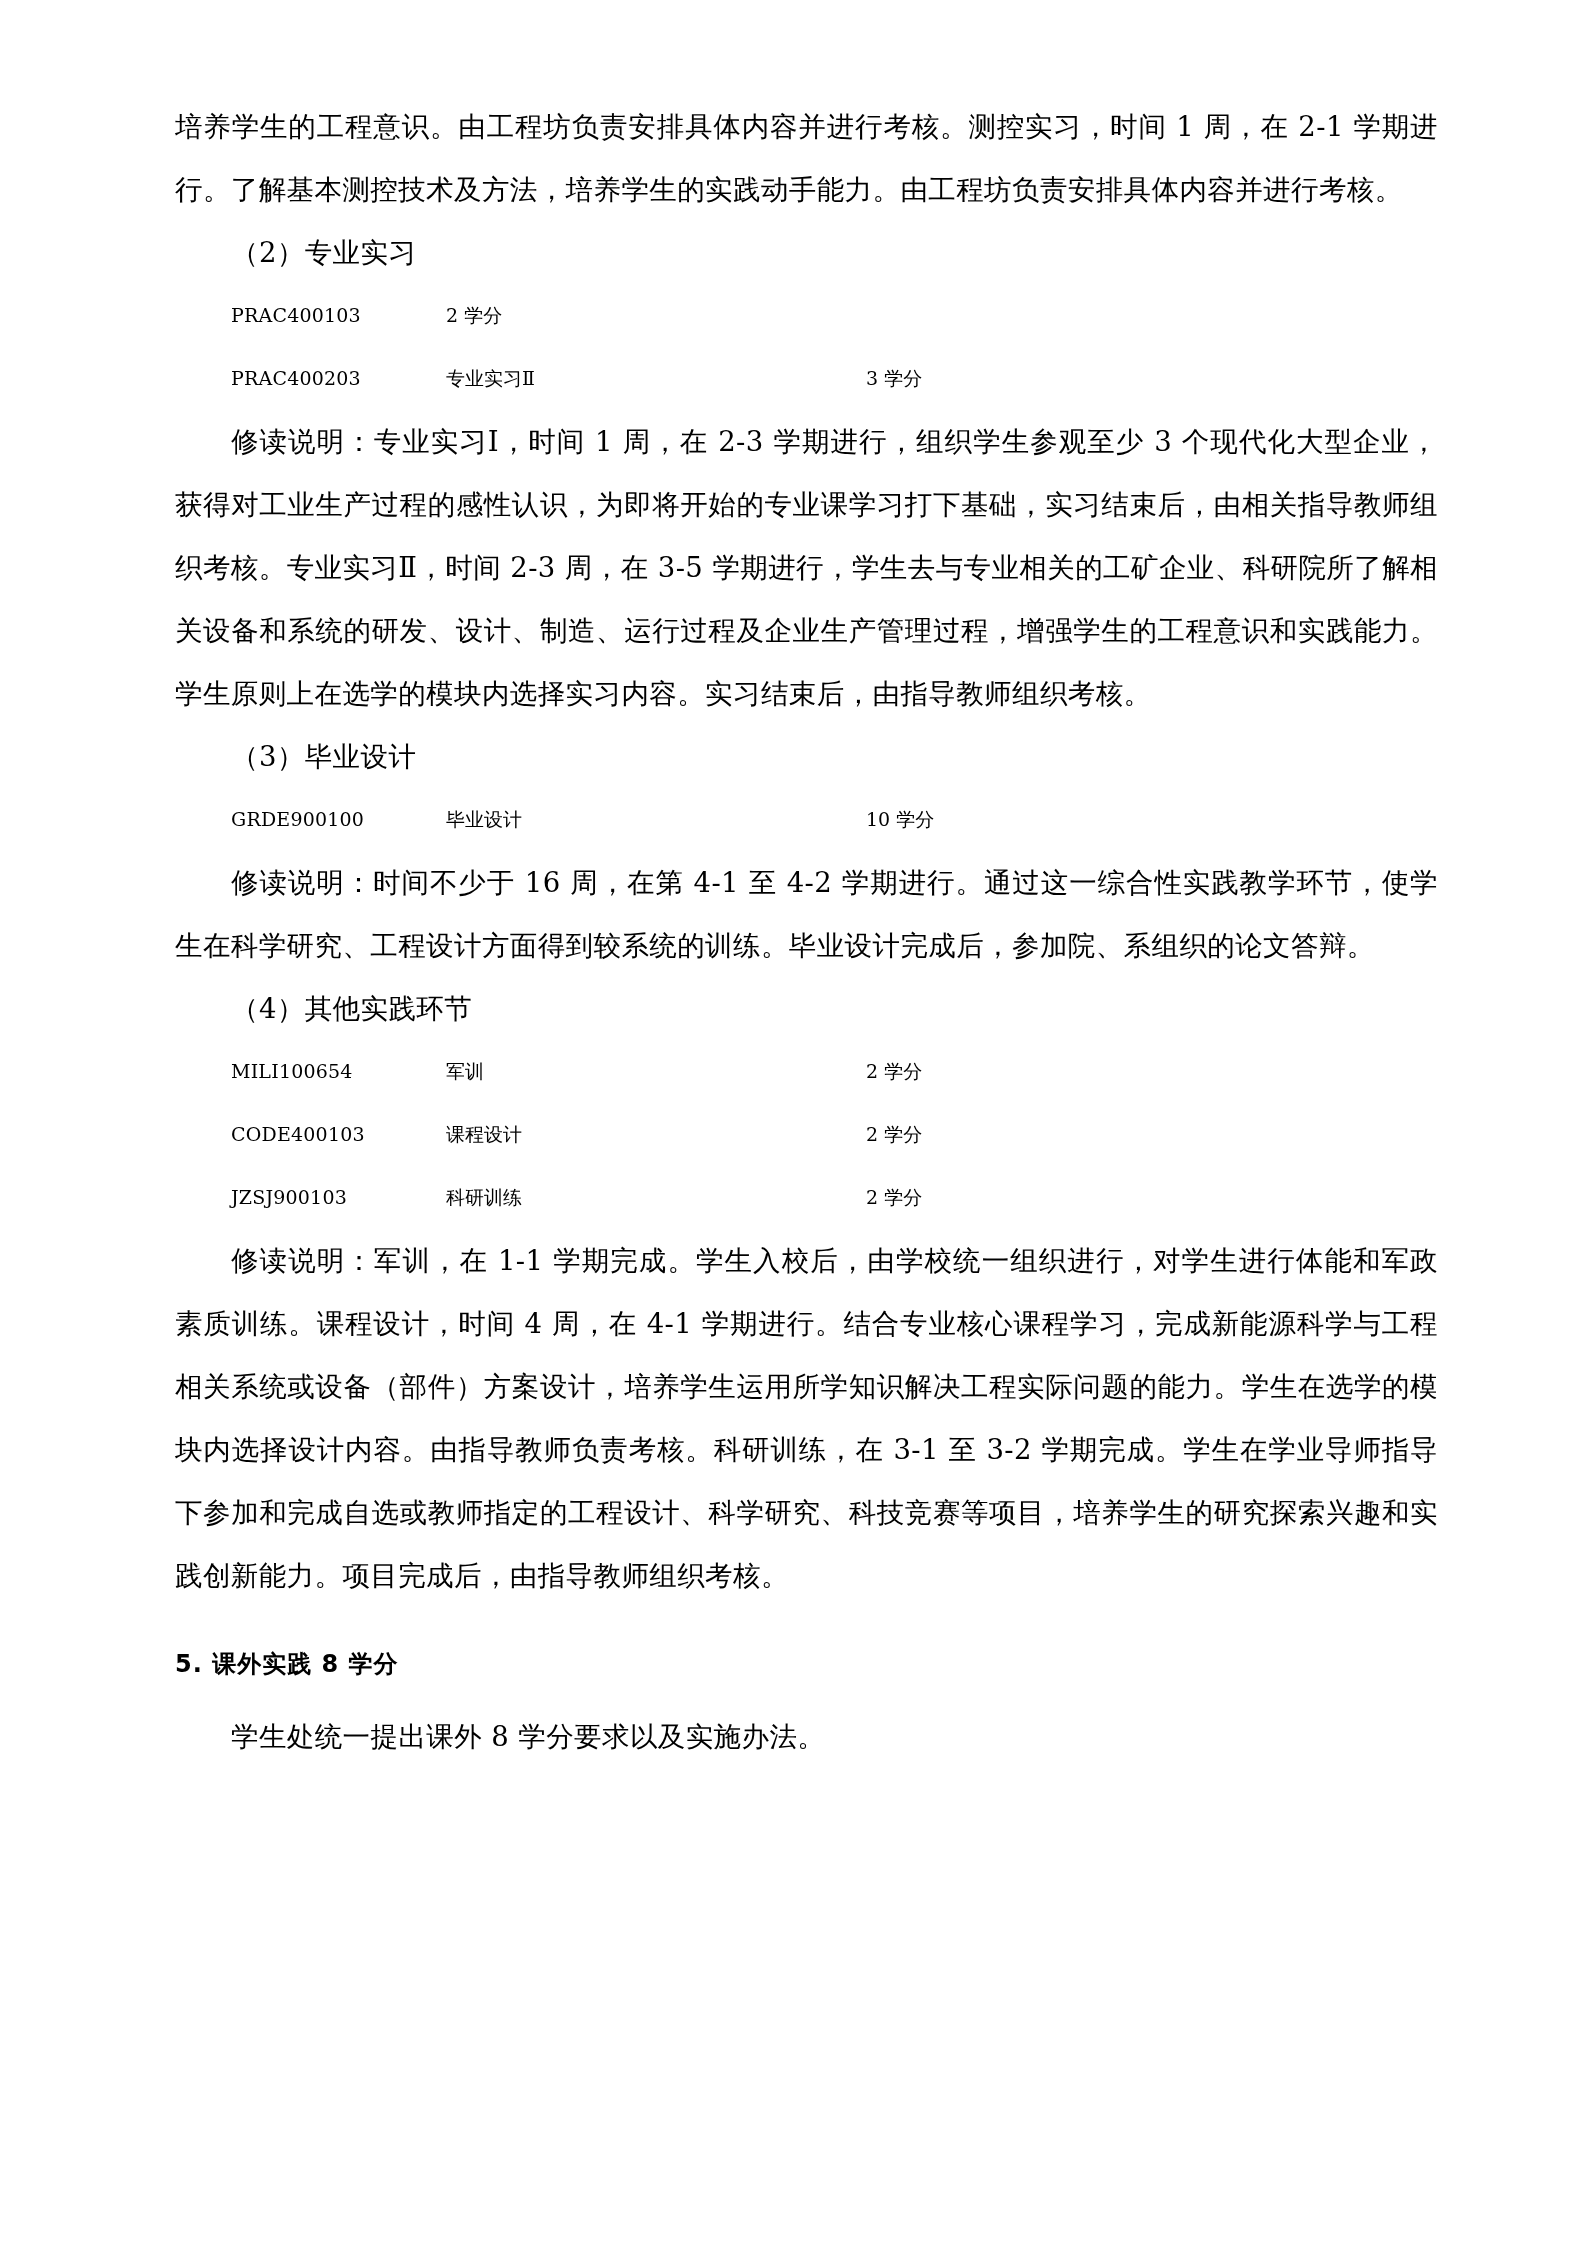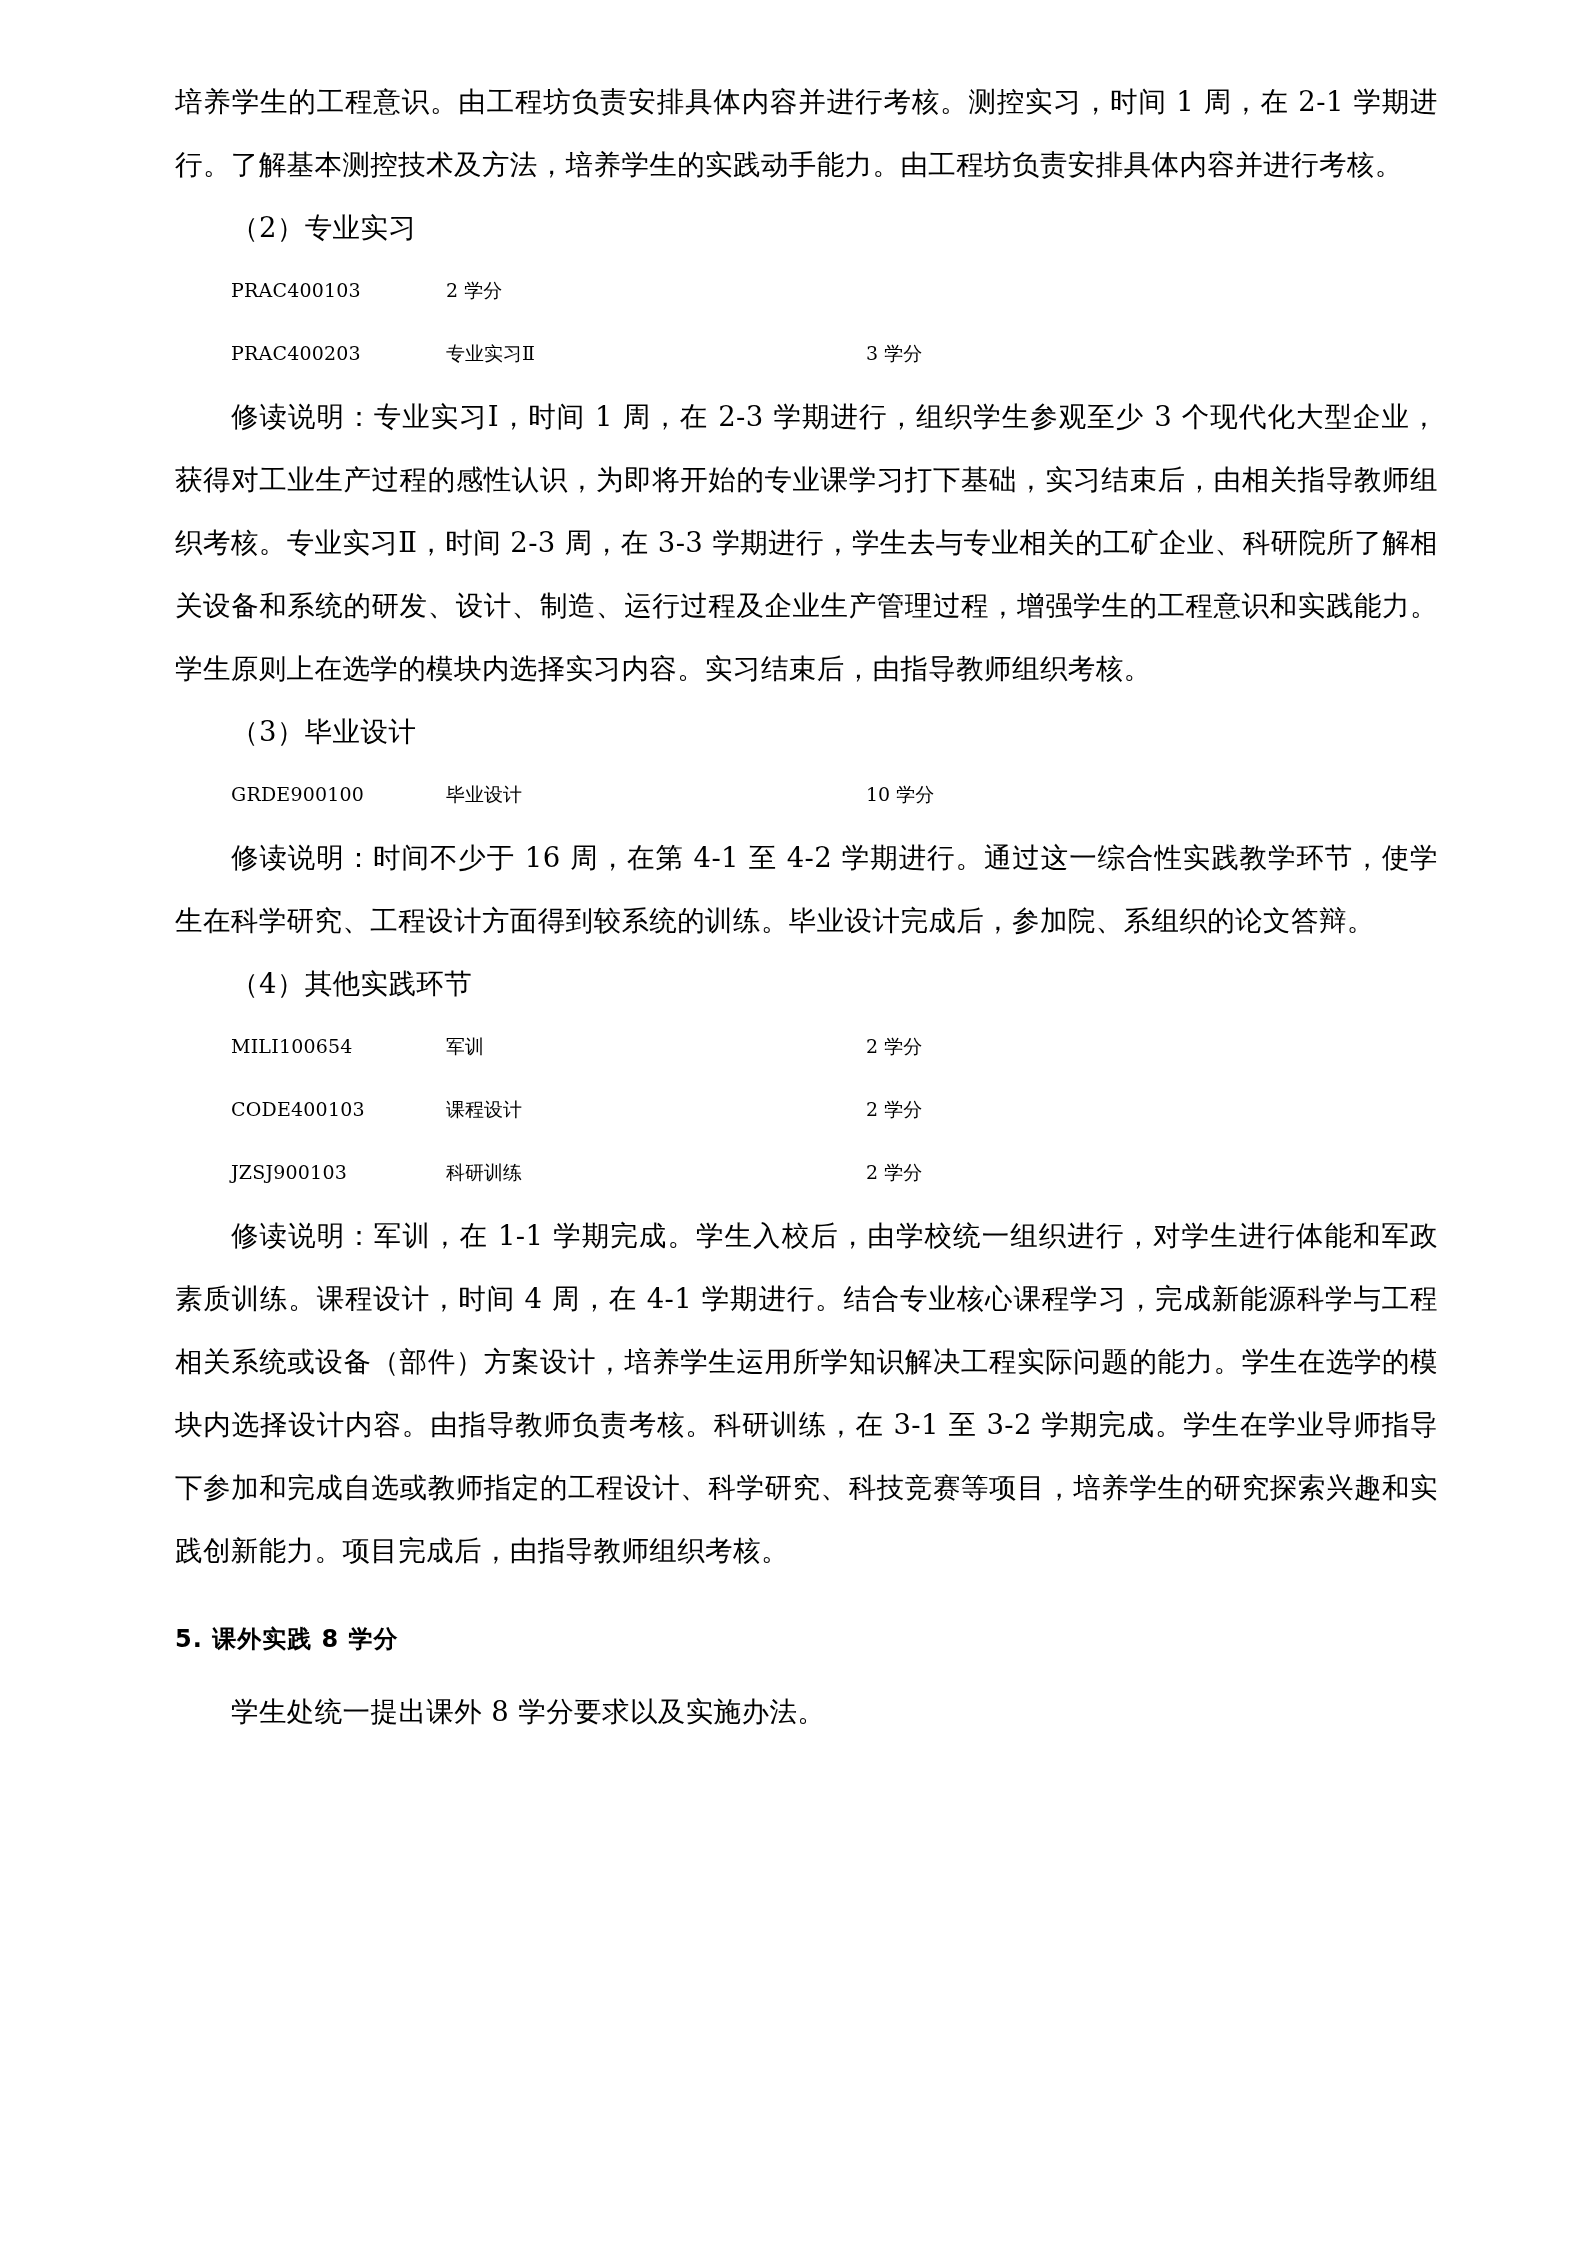--- a/index.html
+++ b/index.html
@@ -8,21 +8,21 @@
     background: #ffffff;
   }
   .page {
     position: relative;
     width: 1588px;
     height: 2245px;
     background: #ffffff;
     font-family: "DejaVu Serif", "Liberation Serif", serif;
     color: #000000;
     box-sizing: border-box;
-    padding: 70px 150px 0 175px;
+    padding: 95px 150px 0 175px;
   }
   .body-text {
     font-size: 27.5px;
     line-height: 63px;
     text-align: justify;
     text-justify: inter-ideograph;
     letter-spacing: 0.4px;
     margin: 0;
   }
   .indent {
@@ -69,21 +69,21 @@
     <span class="course-code">PRAC400103</span>
     <span class="course-credit">2 学分</span>
   </div>
 
   <div class="course-row">
     <span class="course-code">PRAC400203</span>
     <span class="course-name">专业实习Ⅱ</span>
     <span class="course-credit">3 学分</span>
   </div>
 
-  <p class="body-text indent">修读说明：专业实习Ⅰ，时间 1 周，在 2-3 学期进行，组织学生参观至少 3 个现代化大型企业，获得对工业生产过程的感性认识，为即将开始的专业课学习打下基础，实习结束后，由相关指导教师组织考核。专业实习Ⅱ，时间 2-3 周，在 3-3 学期进行，学生去与专业相关的工矿企业、科研院所了解相关设备和系统的研发、设计、制造、运行过程及企业生产管理过程，增强学生的工程意识和实践能力。学生原则上在选学的模块内选择实习内容。实习结束后，由指导教师组织考核。</p>
+  <p class="body-text indent">修读说明：专业实习Ⅰ，时间 1 周，在 2-3 学期进行，组织学生参观至少 3 个现代化大型企业，获得对工业生产过程的感性认识，为即将开始的专业课学习打下基础，实习结束后，由相关指导教师组织考核。专业实习Ⅱ，时间 2-3 周，在 3-5 学期进行，学生去与专业相关的工矿企业、科研院所了解相关设备和系统的研发、设计、制造、运行过程及企业生产管理过程，增强学生的工程意识和实践能力。学生原则上在选学的模块内选择实习内容。实习结束后，由指导教师组织考核。</p>
 
   <p class="body-text indent">（3）毕业设计</p>
 
   <div class="course-row">
     <span class="course-code">GRDE900100</span>
     <span class="course-name">毕业设计</span>
     <span class="course-credit">10 学分</span>
   </div>
 
   <p class="body-text indent">修读说明：时间不少于 16 周，在第 4-1 至 4-2 学期进行。通过这一综合性实践教学环节，使学生在科学研究、工程设计方面得到较系统的训练。毕业设计完成后，参加院、系组织的论文答辩。</p>

